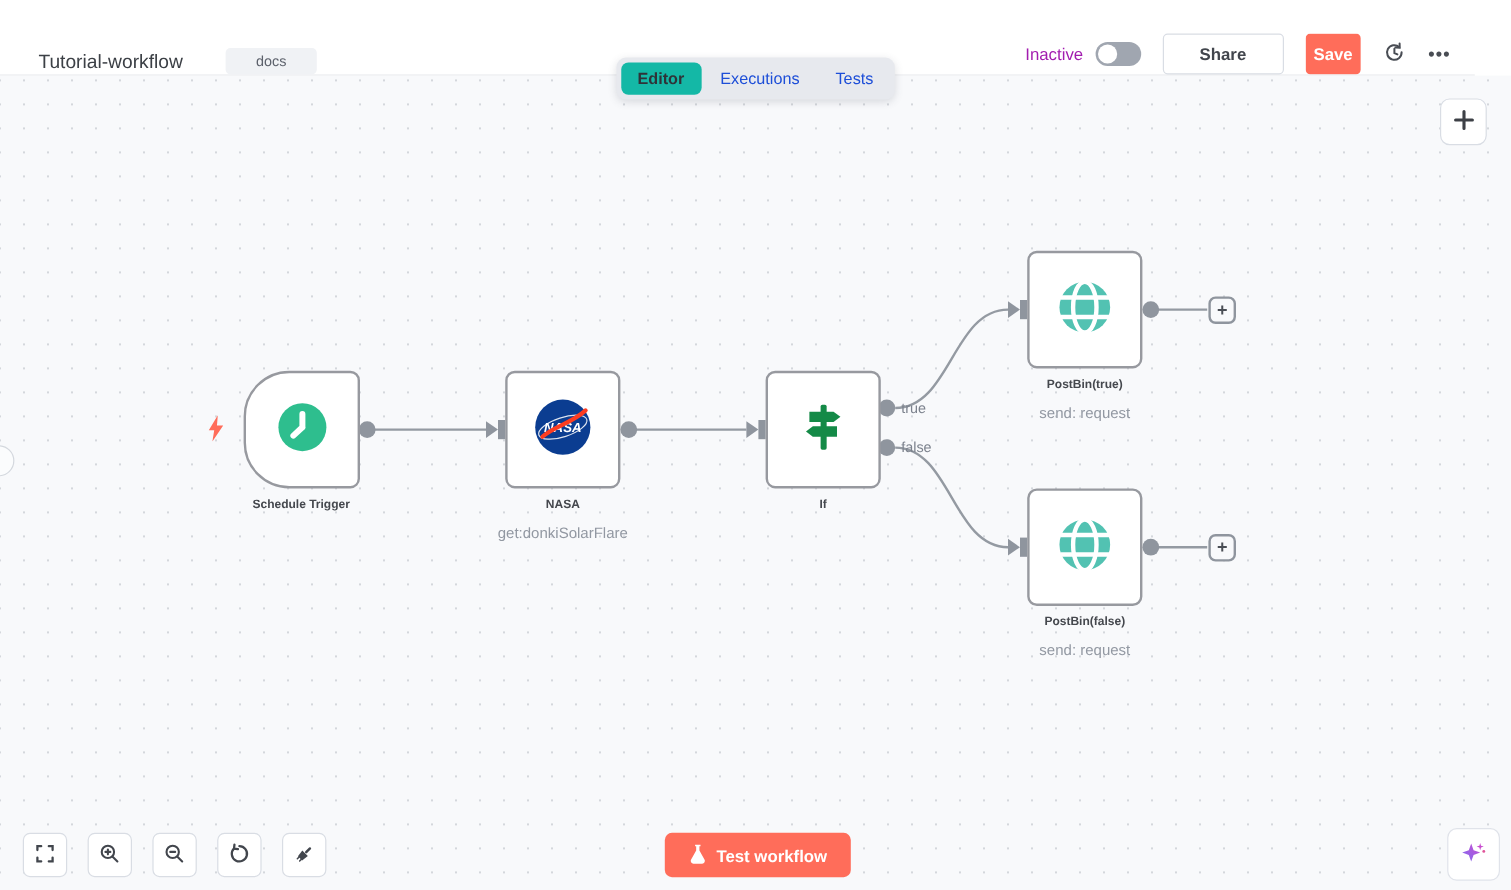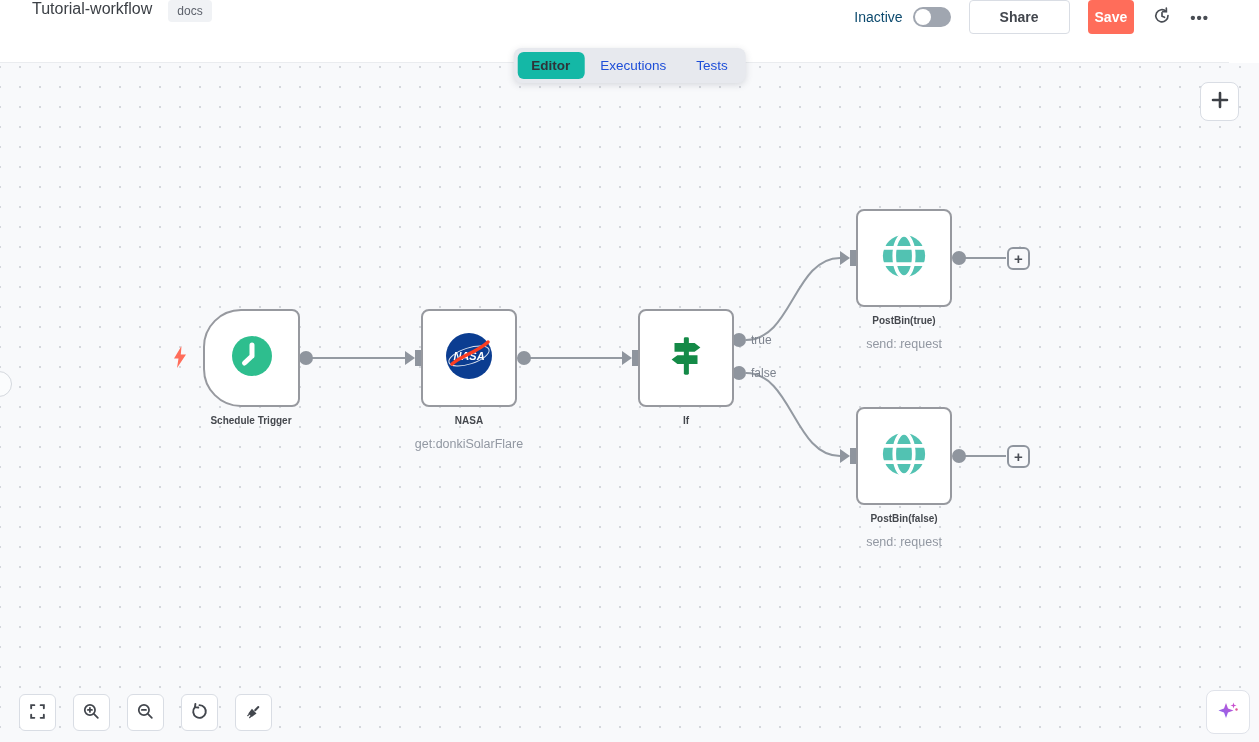--- a/index.html
+++ b/index.html
@@ -2,26 +2,26 @@
 <html><head>
 <meta charset="utf-8">
 <style>
   * { margin:0; padding:0; box-sizing:border-box; }
   html,body { width:1259px; height:742px; overflow:hidden;
     font-family:"Liberation Sans","DejaVu Sans",sans-serif; background:#fff; }
 
   
   .header { position:absolute; top:0; left:0; width:1229px; height:63px;
     background:#fff; border-bottom:1px solid #eaecef; display:flex;
-    align-items:flex-start; z-index:30; }
+    align-items:flex-end; z-index:30; }
   .wf-title { margin-left:32px; font-size:16px; font-weight:500; color:#3c4046; }
-  .tag-chip { margin-left:16px; background:#f0f2f5; color:#5c616b;
-    font-size:12px; padding:4px 9px; border-radius:4px; }
+  .tag-chip { margin-left:36px; background:#f0f2f5; color:#5c616b;
+    font-size:12px; padding:4px 25px; border-radius:4px; }
   .header-right { position:absolute; right:20px; display:flex; align-items:center; gap:18px; }
-  .status-label { font-size:14px; color:#0c4a6e; }
+  .status-label { font-size:14px; color:#a21caf; }
   .toggle { width:38px; height:20px; background:#a0a6b0; border-radius:10px;
     position:relative; margin-left:-8px; cursor:pointer; }
   .toggle-knob { position:absolute; left:2px; top:2px; width:16px; height:16px;
     background:#fff; border-radius:50%; }
   .btn { font-size:14px; font-weight:600; border-radius:4px; padding:8px 30px;
     cursor:pointer; border:1px solid transparent; }
   .btn-share { background:#fff; border-color:#d9dde4; color:#42464d; }
   .btn-save  { background:#ff6d5a; color:#fff; padding:8px 6px; }
   .icon-btn { background:none; border:none; cursor:pointer; display:flex;
     align-items:center; color:#494d54; }
@@ -275,20 +275,28 @@
             <rect x="11" y="2.5" width="2.6" height="8" rx="1.2"></rect>
             <path d="M8.2 11 h8.2 l-1 7.5 h-6.2 z"></path>
             <line x1="10.6" y1="18.5" x2="10.6" y2="20.8" stroke="#42464d" stroke-width="1.6" stroke-linecap="round"></line>
             <line x1="14" y1="18.5" x2="14" y2="20.8" stroke="#42464d" stroke-width="1.6" stroke-linecap="round"></line>
           </g>
         </svg>
       </span>
     </button>
   </div>
 
+  <button class="test-btn">
+    <span>
+      <svg width="15" height="17" viewBox="0 0 20 22">
+        <path d="M7 1 h6 v1.6 h-1.2 v4.6 l5.6 10.2 a3 3 0 0 1-2.6 4.6 H5.2 a3 3 0 0 1-2.6-4.6 L8.2 7.2 V2.6 H7 Z" fill="#fff"></path>
+      </svg>
+    </span>
+    <span>Test workflow</span>
+  </button>
 
   <button class="assistant-btn">
     <span>
       <svg width="24" height="24" viewBox="0 0 24 24">
         <defs>
           <linearGradient id="sprk" x1="0" y1="1" x2="1" y2="0">
             <stop offset="0" stop-color="#7e6bf2"></stop>
               <stop offset="1" stop-color="#c94fd0"></stop>
           </linearGradient>
         </defs>

